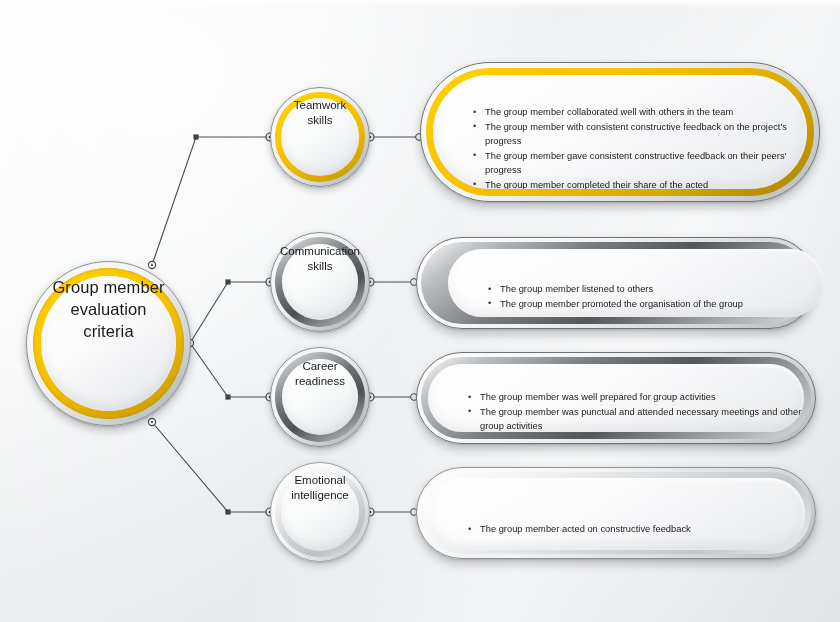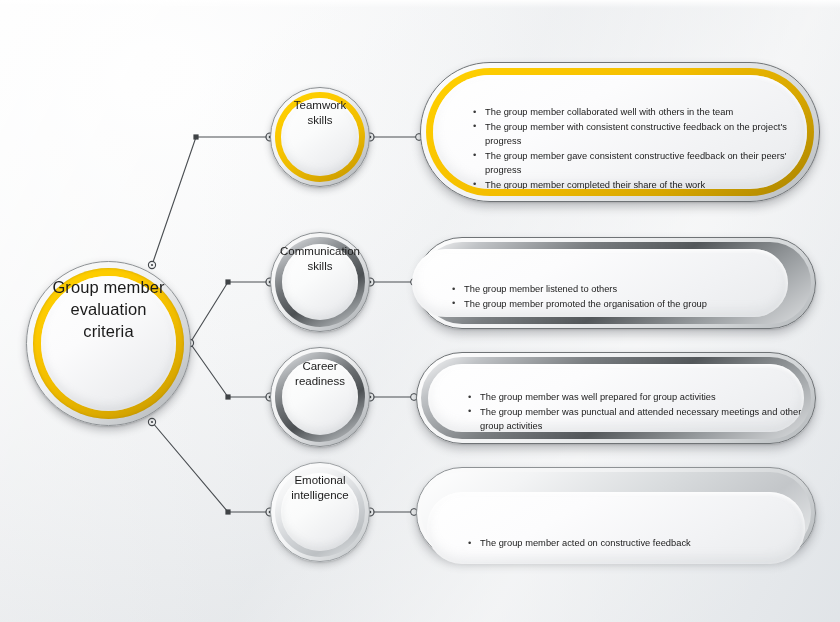--- a/index.html
+++ b/index.html
@@ -292,40 +292,40 @@
     </div>
   </div>
 
   <div class="pill-outer" style="left:420px; top:62px; width:400px; height:140px; border-radius:70px;"></div>
   <div class="pill-ring yellow" style="left:426px; top:68px; width:388px; height:128px; border-radius:64px;"></div>
   <div class="pill-face" style="left:433px; top:75px; width:374px; height:114px; border-radius:57px;">
     <ul class="bullets" style="left:22px; top:14px; width:330px;">
       <li>The group member collaborated well with others in the team</li>
       <li>The group member with consistent constructive feedback on the project's progress</li>
       <li>The group member gave consistent constructive feedback on their peers' progress</li>
-      <li>The group member completed their share of the work</li>
+      <li>The group member completed their share of the acted</li>
 
     </ul>
   </div>
 
   <div class="node-outer" style="left:270px; top:232px; width:100px; height:100px;
               background:linear-gradient(135deg,#fdfdfd 0%,#eff0f1 45%,#c5c8cb 78%,#a5a9ac 100%);
               border:1px solid #8a8e91;
               box-shadow:0 3px 7px rgba(60,64,70,0.30), 0 1px 2px rgba(0,0,0,0.15);"></div>
   <div class="node-ring ring-gray-dark" style="left:275px; top:237px; width:90px; height:90px;"></div>
   <div class="node-face" style="left:282px; top:244px; width:76px; height:76px;">
     <div class="node-label">
       <div>Communication</div>
       <div>skills</div>
     </div>
   </div>
 
   <div class="pill-outer" style="left:416px; top:237px; width:400px; height:92px; border-radius:46px;"></div>
   <div class="pill-ring gray-dark" style="left:421px; top:242px; width:390px; height:82px; border-radius:41px;"></div>
-  <div class="pill-face" style="left:412px; top:249px; width:376px; height:68px; border-radius:34px;text-decoration:underline;">
+  <div class="pill-face" style="left:448px; top:249px; width:376px; height:68px; border-radius:34px;text-decoration:underline;">
     <ul class="bullets" style="left:22px; top:17px; width:330px;">
       <li>The group member listened to others</li>
       <li>The group member promoted the organisation of the group</li>
     </ul>
   </div>
 
   <div class="node-outer" style="left:270px; top:347px; width:100px; height:100px;
               background:linear-gradient(135deg,#fdfdfd 0%,#eff0f1 45%,#c5c8cb 78%,#a5a9ac 100%);
               border:1px solid #8a8e91;
               box-shadow:0 3px 7px rgba(60,64,70,0.30), 0 1px 2px rgba(0,0,0,0.15);"></div>
@@ -354,19 +354,19 @@
   <div class="node-face" style="left:281px; top:473px; width:78px; height:78px;">
     <div class="node-label">
       <div>Emotional</div>
       <div>intelligence</div>
     </div>
   </div>
 
   <div class="pill-outer" style="left:416px; top:467px; width:400px; height:92px; border-radius:46px;
               border:1px solid #8e9295;"></div>
   <div class="pill-ring gray-light" style="left:421px; top:472px; width:390px; height:82px; border-radius:41px;"></div>
-  <div class="pill-face" style="left:427px; top:492px; width:378px; height:72px; border-radius:35px;">
+  <div class="pill-face" style="left:427px; top:478px; width:378px; height:72px; border-radius:35px;">
     <ul class="bullets" style="left:23px; top:28px; width:330px;">
       <li>The group member acted on constructive feedback</li>
     </ul>
   </div>
 
 </div>
 
 </body></html>

